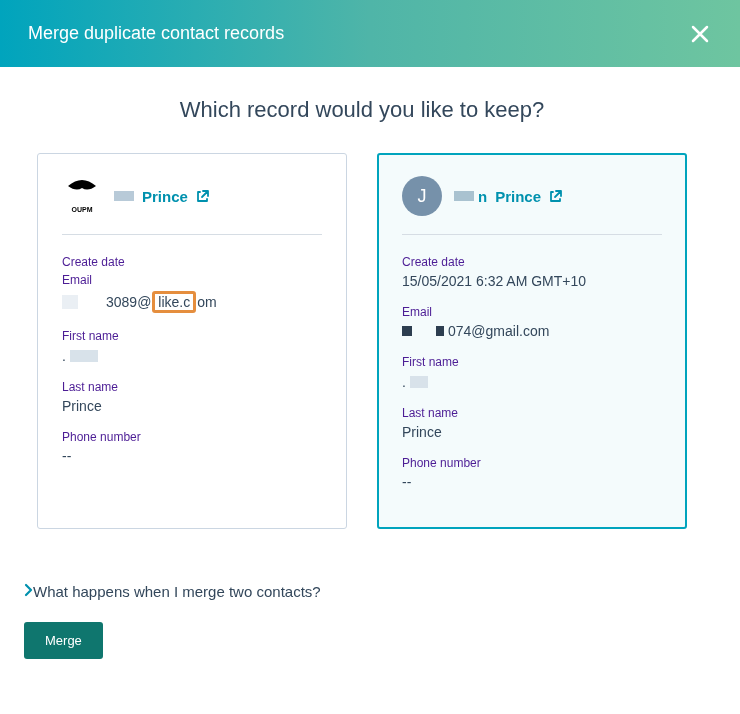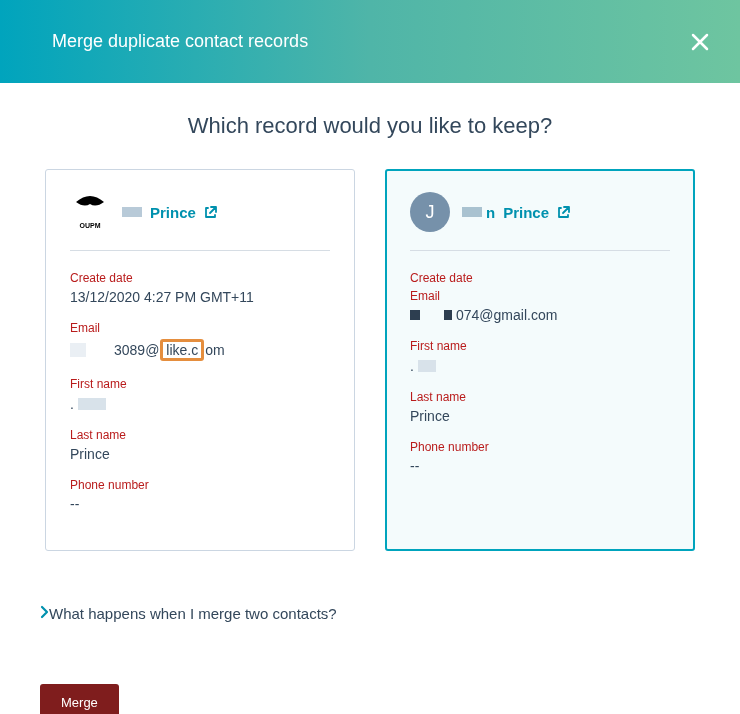--- a/index.html
+++ b/index.html
@@ -5,43 +5,43 @@
     * { box-sizing: border-box; margin: 0; padding: 0; }
     body {
       font-family: -apple-system, BlinkMacSystemFont, "Segoe UI", Helvetica, Arial, sans-serif;
       background: #fff;
       width: 740px;
       height: 714px;
       overflow: hidden;
     }
     .header {
       background: linear-gradient(90deg, #00a4bd 0%, #4fb5a8 50%, #6ec5a0 100%);
-      height: 83px;
+      height: 67px;
       display: flex;
       align-items: center;
       justify-content: space-between;
-      padding: 0 28px 0 52px;
+      padding: 0 28px 0 28px;
     }
     .header-title {
       color: #fff;
       font-size: 18px;
       font-weight: 500;
     }
     .close-btn {
       color: #fff;
       font-size: 24px;
       cursor: pointer;
       width: 24px;
       height: 24px;
       display: flex;
       align-items: center;
       justify-content: center;
     }
     .content {
-      padding: 30px 40px 0 40px;
+      padding: 30px 40px 0 24px;
     }
     .question {
       text-align: center;
       font-size: 22px;
       color: #33475b;
       font-weight: 400;
       margin-bottom: 30px;
     }
     .cards {
       display: flex;
@@ -105,21 +105,21 @@
       color: #0091ae;
       font-size: 15px;
       font-weight: 600;
     }
     .external-icon {
       color: #0091ae;
       display: flex;
     }
     .field-label {
       font-size: 12px;
-      color: #b91c1c;
+      color: #4c1d95;
       margin-bottom: 4px;
     }
     .field-value {
       font-size: 14px;
       color: #33475b;
       margin-bottom: 16px;
     }
     .highlight-box {
       display: inline-block;
       border: 3px solid #e58e3e;
@@ -171,23 +171,22 @@
     }
     .btn {
       padding: 10px 20px;
       border-radius: 3px;
       font-size: 13px;
       font-weight: 400;
       cursor: pointer;
       border: 1px solid transparent;
     }
     .btn-primary {
-      background: #7f1d1d;
+      background: #0f766e;
       color: #fff;
-      margin-top: 40px;
     }
     .btn-secondary {
       background: #fff;
       color: #ff7a59;
       border: 1px solid #ff7a59;
     }
   </style>
 </head>
 <body>
 
@@ -220,21 +219,20 @@
           <span class="external-icon">
             <svg width="14" height="14" viewBox="0 0 14 14">
                 <path d="M4 3 H2 V12 H11 V10 M7 2 H12 V7 M12 2 L6 8" stroke="#0091ae" stroke-width="1.8" fill="none" stroke-linecap="round" stroke-linejoin="round"></path>
               </svg>
           </span>
         </div>
       </div>
       <div class="card-divider"></div>
 
       <div class="field-label">Create date</div>
-      <div class="field-value">13/12/2020 4:27 PM GMT+11</div>
 
       <div class="field-label">Email</div>
       <div class="field-value email-row">
         <span class="email-redact-a"></span>
         <span style="width:20px"></span>
         <span class="email-redact-b">3089@</span>
           <span class="highlight-box">like.c</span>
           <span class="email-redact-b">om</span>
       </div>
 
@@ -261,20 +259,21 @@
           <span class="external-icon">
             <svg width="14" height="14" viewBox="0 0 14 14">
                 <path d="M4 3 H2 V12 H11 V10 M7 2 H12 V7 M12 2 L6 8" stroke="#0091ae" stroke-width="1.8" fill="none" stroke-linecap="round" stroke-linejoin="round"></path>
               </svg>
           </span>
         </div>
       </div>
       <div class="card-divider"></div>
 
       <div class="field-label">Create date</div>
+      <div class="field-value">15/05/2021 6:32 AM GMT+10</div>
 
       <div class="field-label">Email</div>
       <div class="field-value email-row">
         <span class="email-mask-dark"></span>
         <span style="width:16px"></span>
         <span style="width:8px;height:10px;background:#2d3e50;display:inline-block"></span>
         <span class="email-redact-b">074@gmail.com</span>
       </div>
 
       <div class="field-label">First name</div>

